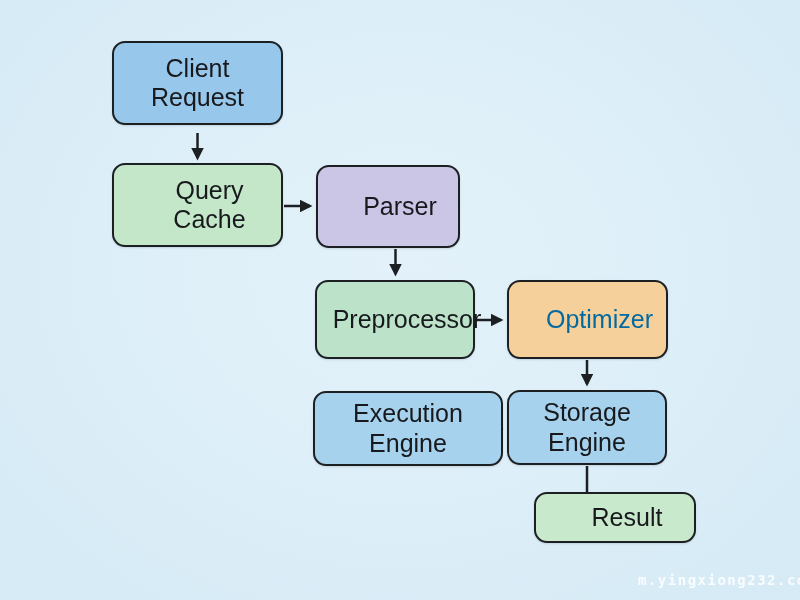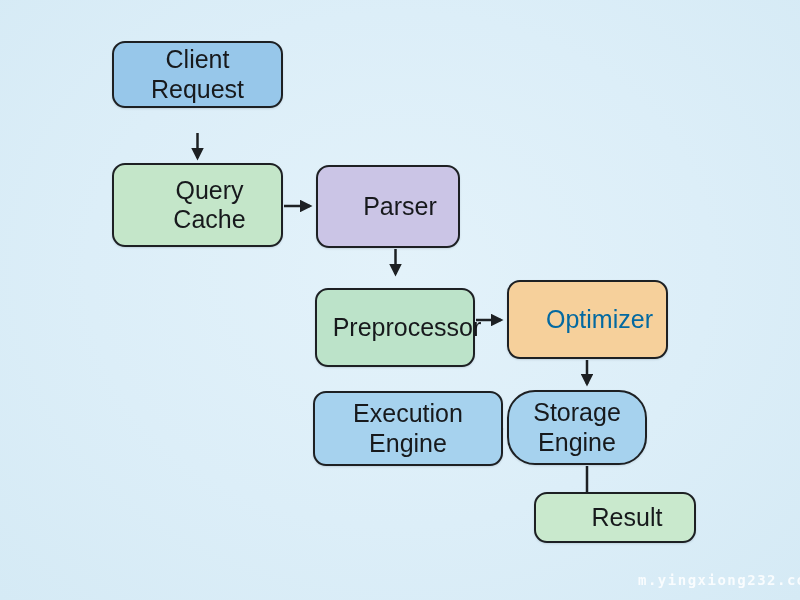--- a/index.html
+++ b/index.html
@@ -18,27 +18,27 @@
     justify-content: center;
     text-align: center;
     border: 2.5px solid #212529;
     border-radius: 13px;
     font-size: 25px;
     line-height: 1.18;
     color: #17191c;
     box-shadow: 0 1px 2px rgba(40,60,80,0.15);
     padding-left: 24px;
   }
-  #n-client      { left: 112px; top: 41px;  width: 171px; height: 67px; padding: 0 22px; }
+  #n-client      { left: 112px; top: 41px;  width: 171px; height: 84px; padding: 0 22px; }
   #n-qcache      { left: 112px; top: 163px; width: 171px; height: 84px; }
   #n-parser      { left: 316px; top: 165px; width: 144px; height: 83px; }
-  #n-preproc     { left: 315px; top: 288px; width: 160px; height: 79px; }
+  #n-preproc     { left: 315px; top: 280px; width: 160px; height: 79px; }
   #n-optimizer   { left: 507px; top: 280px; width: 161px; height: 79px; }
   #n-execengine  { left: 313px; top: 391px; width: 190px; height: 75px; padding: 0 16px; }
-  #n-storengine  { left: 507px; top: 390px; width: 140px; height: 75px; padding: 0 16px; border-radius: 28px; }
+  #n-storengine  { left: 507px; top: 390px; width: 160px; height: 75px; padding: 0 16px; }
   #n-result      { left: 506px; top: 492px; width: 162px; height: 51px; }
   #edge-layer {
     position: absolute; left: 0; top: 0;
     width: 800px; height: 600px;
     pointer-events: none;
   }
   #watermark {
     position: absolute;
     left: 638px; top: 572px;
     font-family: "DejaVu Sans Mono", "Liberation Mono", monospace;

